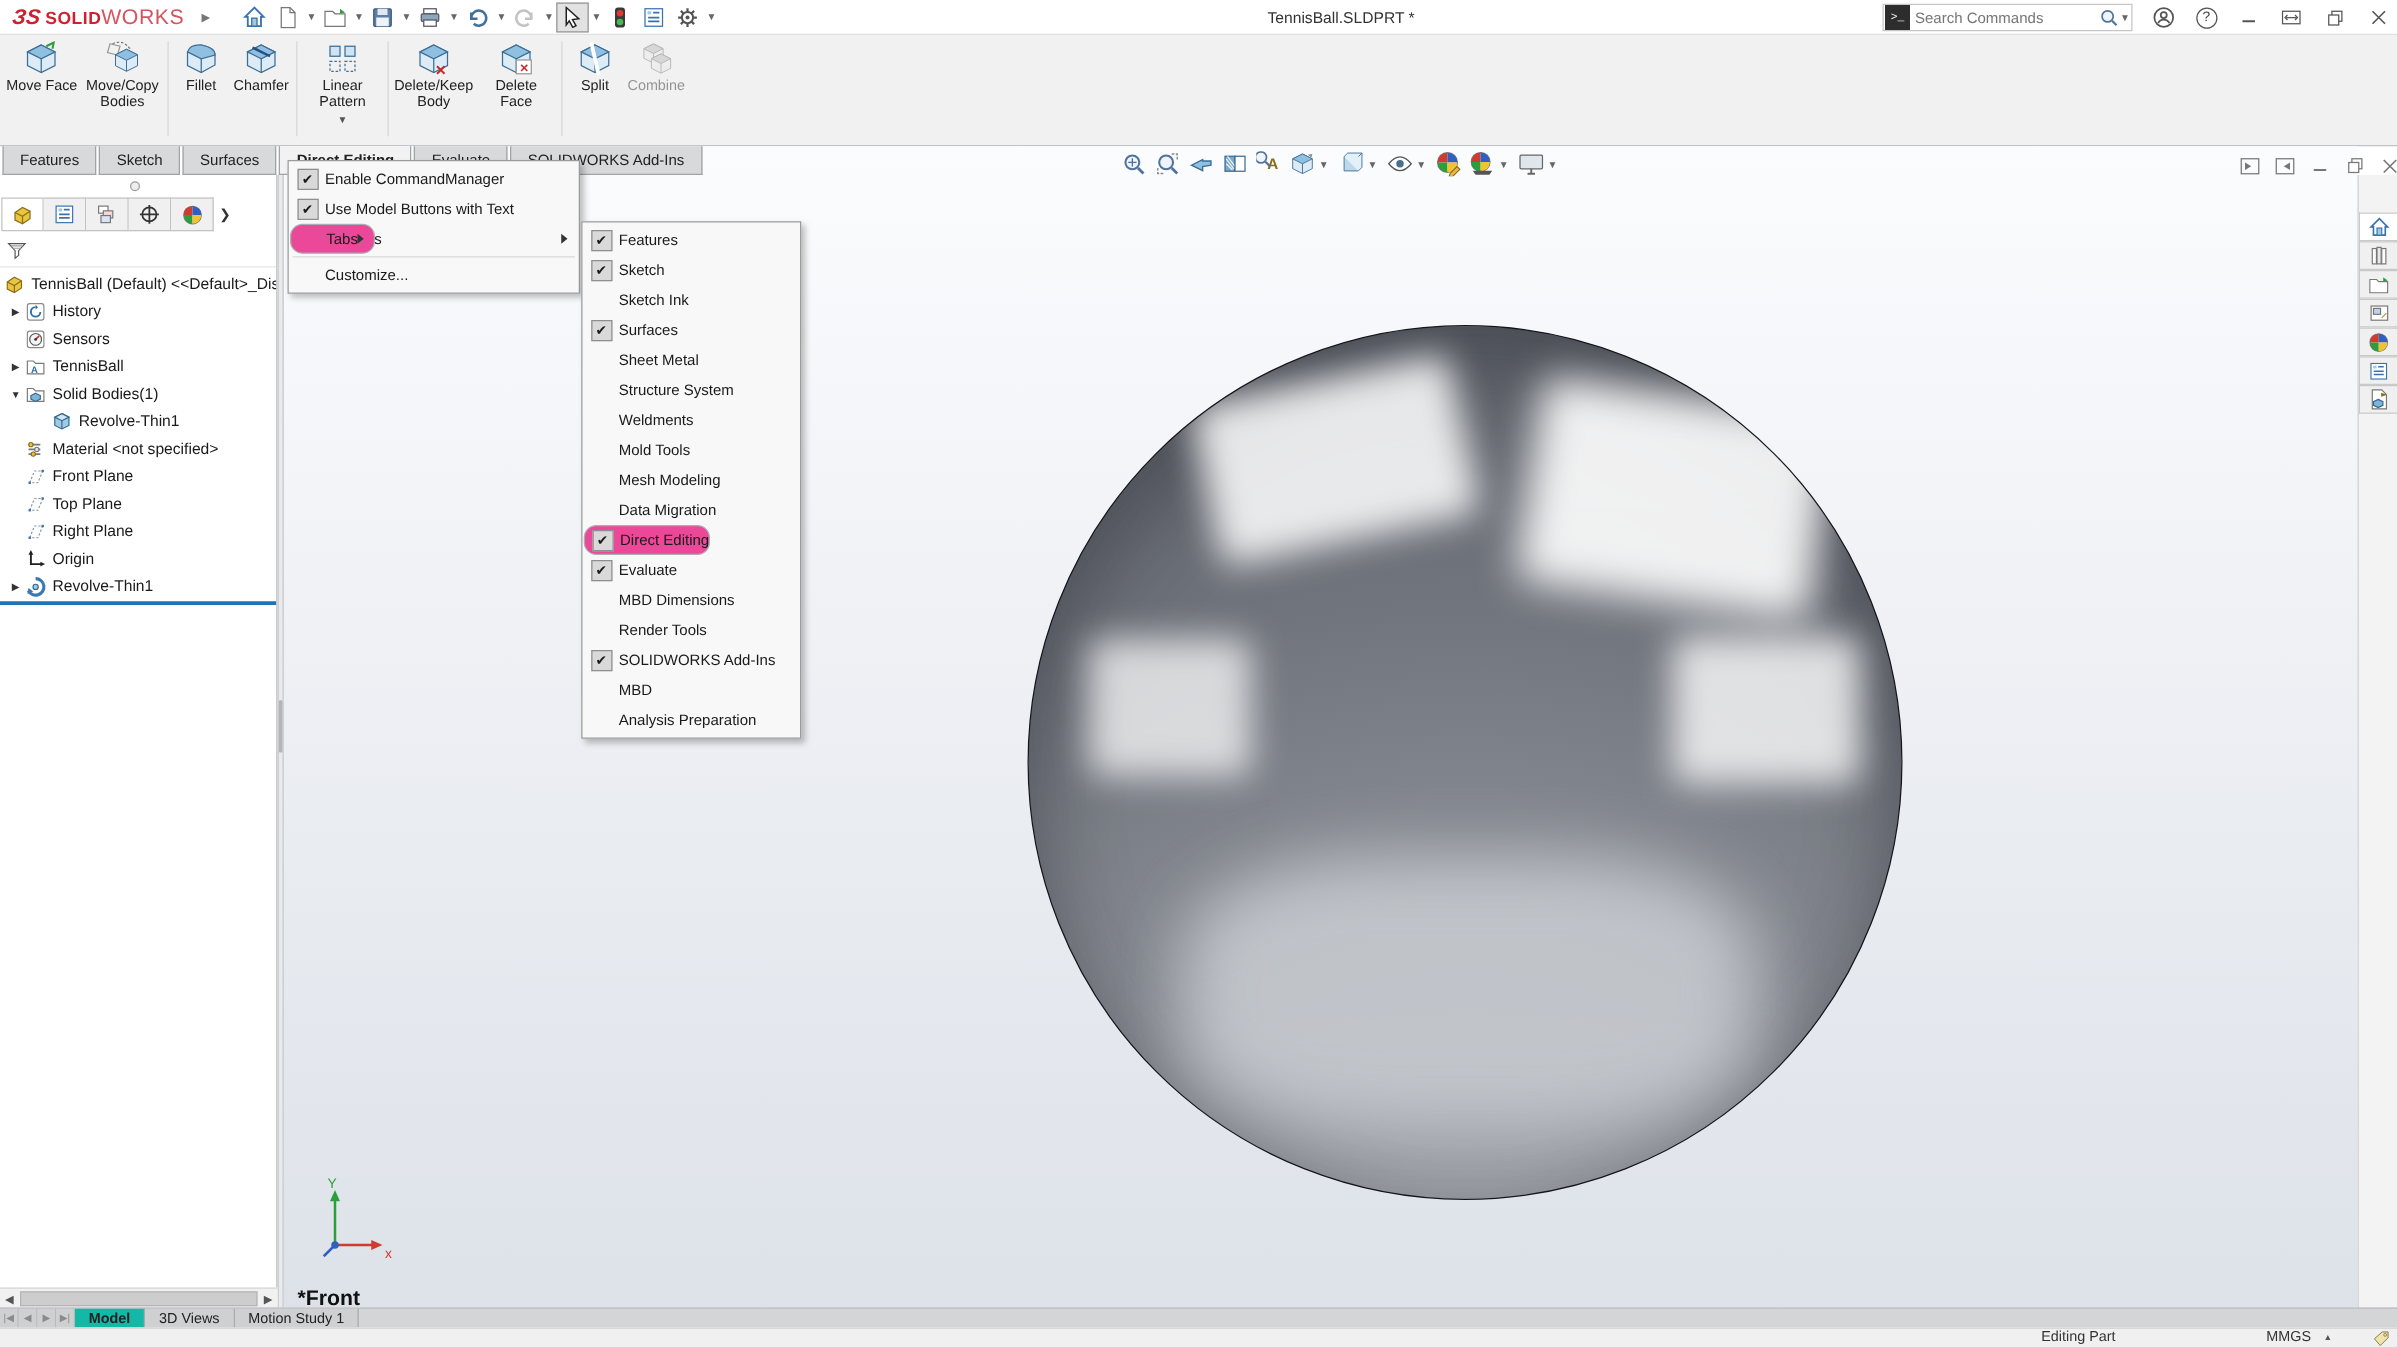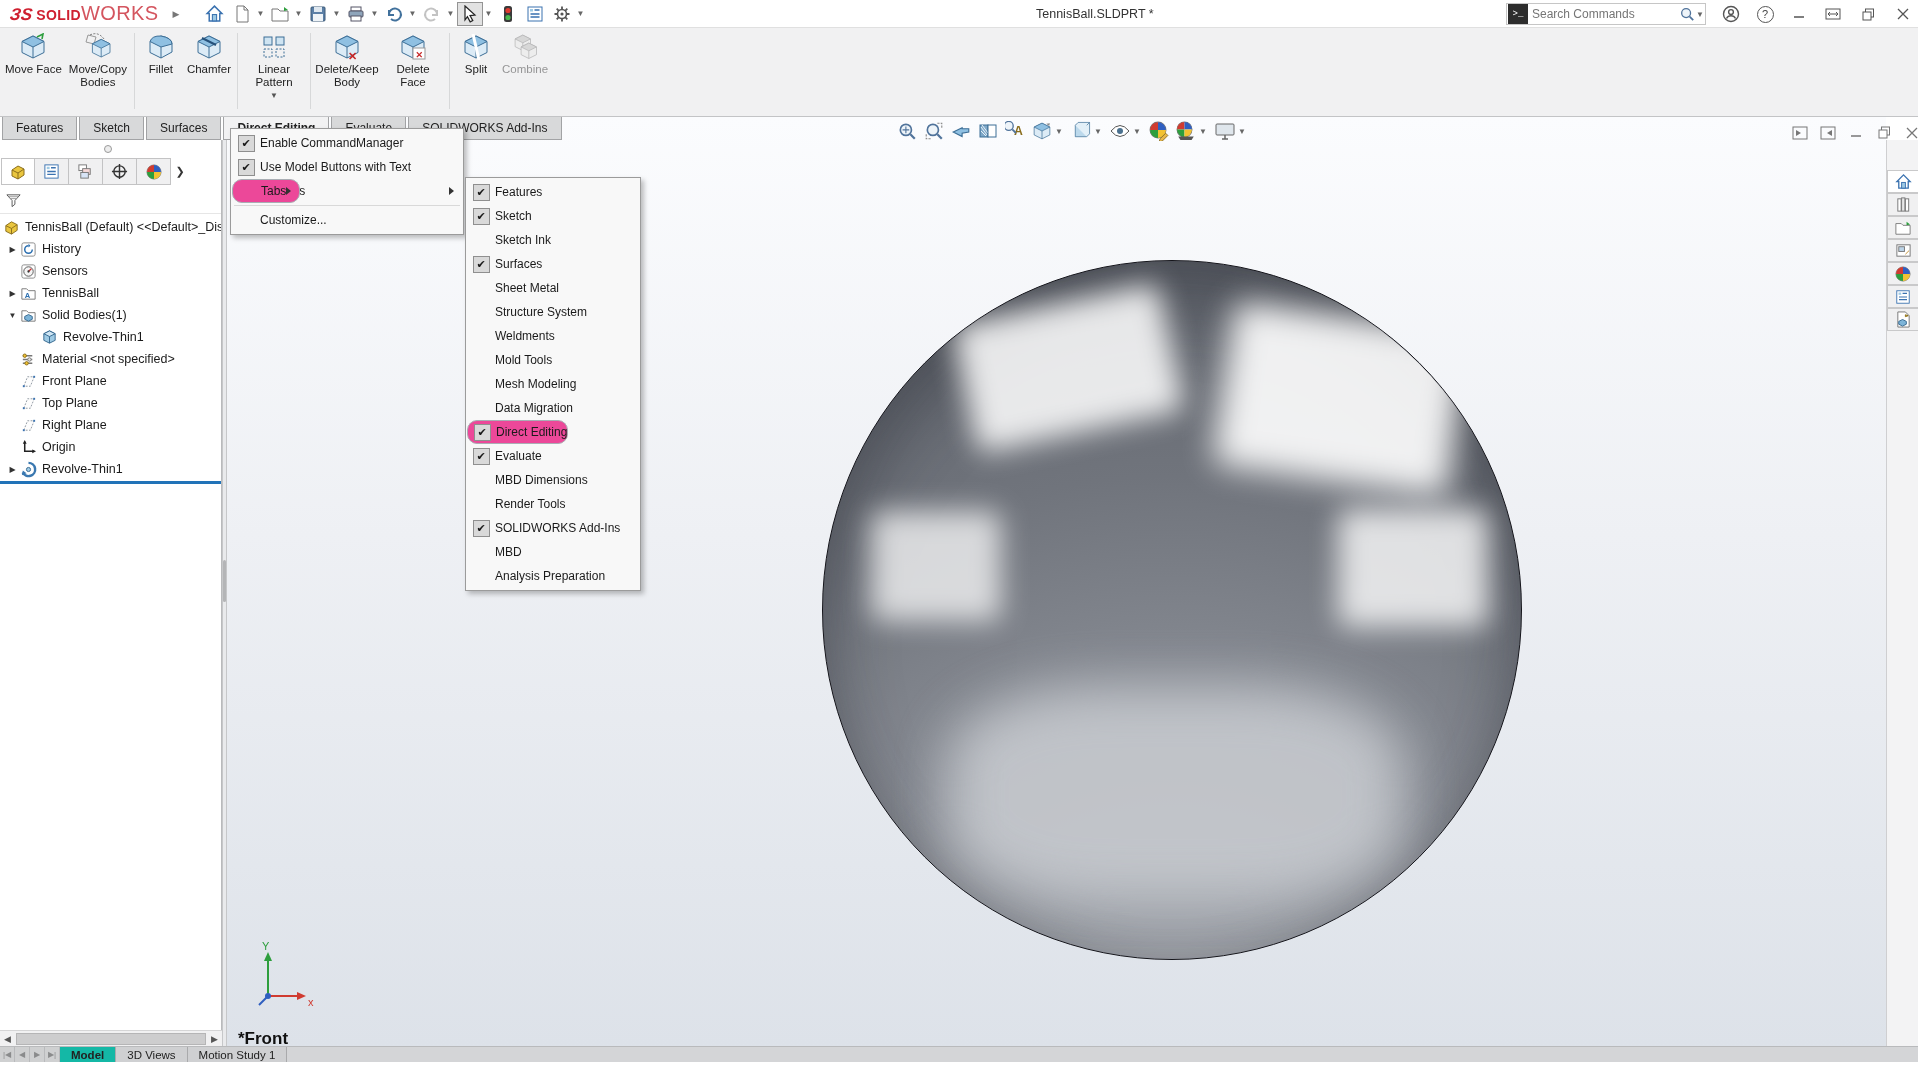--- a/index.html
+++ b/index.html
@@ -4,27 +4,27 @@
 <style>
 *{box-sizing:border-box;margin:0;padding:0}
 body{font-family:"Liberation Sans",sans-serif;background:#888}
 .screen{position:relative;width:1918px;height:1078px;background:#fff;overflow:hidden;font-size:12px;color:#1a1a1a}
 svg{display:block}
 
 .titlebar{position:absolute;left:0;top:0;width:1918px;height:28px;background:#fff;border-bottom:1px solid #e0e0e0;display:flex;align-items:center}
 .logo{display:flex;align-items:baseline;margin-left:10px;white-space:nowrap}
 .logo .mark{color:#cf2030;font-style:italic;font-weight:bold;font-size:17px;margin-right:4px;transform:skewX(-8deg)}
 .logo .bold{color:#cf2030;font-weight:bold;font-size:14px;letter-spacing:.4px}
-.logo .light{color:#d4555f;font-weight:normal;font-size:20px;letter-spacing:.4px}
+.logo .light{color:#d4555f;font-weight:normal;font-size:17px;letter-spacing:.4px}
 .flyarrow{color:#777;font-size:9px;margin-left:14px}
 .qat{display:flex;align-items:center;margin-left:22px;gap:1px}
 .qbtn{width:26px;height:24px;display:flex;align-items:center;justify-content:center}
 .qbtn.pressed{background:#e2e2e2;border:1px solid #949494}
 .caret{font-size:8px;color:#666;width:10px;text-align:center}
-.titletext{position:absolute;left:1036px;top:7px;font-size:12.5px;color:#333}
+.titletext{position:absolute;left:1014px;top:7px;font-size:12.5px;color:#333}
 .search{position:absolute;left:1506px;top:3px;width:200px;height:22px;border:1px solid #c6c6c6;display:flex;align-items:center;background:#fff}
 .search .prompt{width:20px;height:20px;background:#2d2d2d;color:#fff;font-family:"Liberation Mono",monospace;font-size:9px;display:flex;align-items:center;justify-content:center;margin:0 4px 0 1px}
 .search input{flex:1;border:none;outline:none;font-size:12px;color:#777;font-family:"Liberation Sans",sans-serif;min-width:10px}
 .winbtn{position:absolute;top:2px;width:26px;height:24px;display:flex;align-items:center;justify-content:center;color:#555}
 
 .ribbon{position:absolute;left:0;top:28px;width:1918px;height:89px;background:#f1f1f2;border-bottom:1px solid #c3c4c6;display:flex;align-items:flex-start;padding:3px 2px 0 2px}
 .rbtn{position:relative;min-width:46px;max-width:66px;padding:2px 3px;display:flex;flex-direction:column;align-items:center;font-size:11.5px;line-height:12.5px;text-align:center;color:#222}
 .rbtn .ricon{margin-bottom:2px}
 .rbtn.disabled{opacity:.45;filter:grayscale(1)}
 .rdiv{width:1px;height:76px;background:#d7d8d9;margin:2px 3px 0 3px}
@@ -900,14 +900,26 @@
   <div class="dtabs">
     <span class="dnav">|◀</span>
     <span class="dnav">◀</span>
     <span class="dnav">▶</span>
     <span class="dnav">▶|</span>
     <span class="dtab active">Model</span>
     <span class="dtab">3D Views</span>
     <span class="dtab">Motion Study 1</span>
   </div>
 
+  <div class="sbar">
+    <span class="sb-msg">Editing Part</span>
+    <span class="sb-units">
+      <span>MMGS</span>
+      <span class="up">▲</span>
+    </span>
+    <span class="sb-tag">
+        <svg width="14" height="14">
+          <use href="#s-tag"></use>
+        </svg>
+      </span>
+  </div>
 
 </div>
 
 </body></html>

